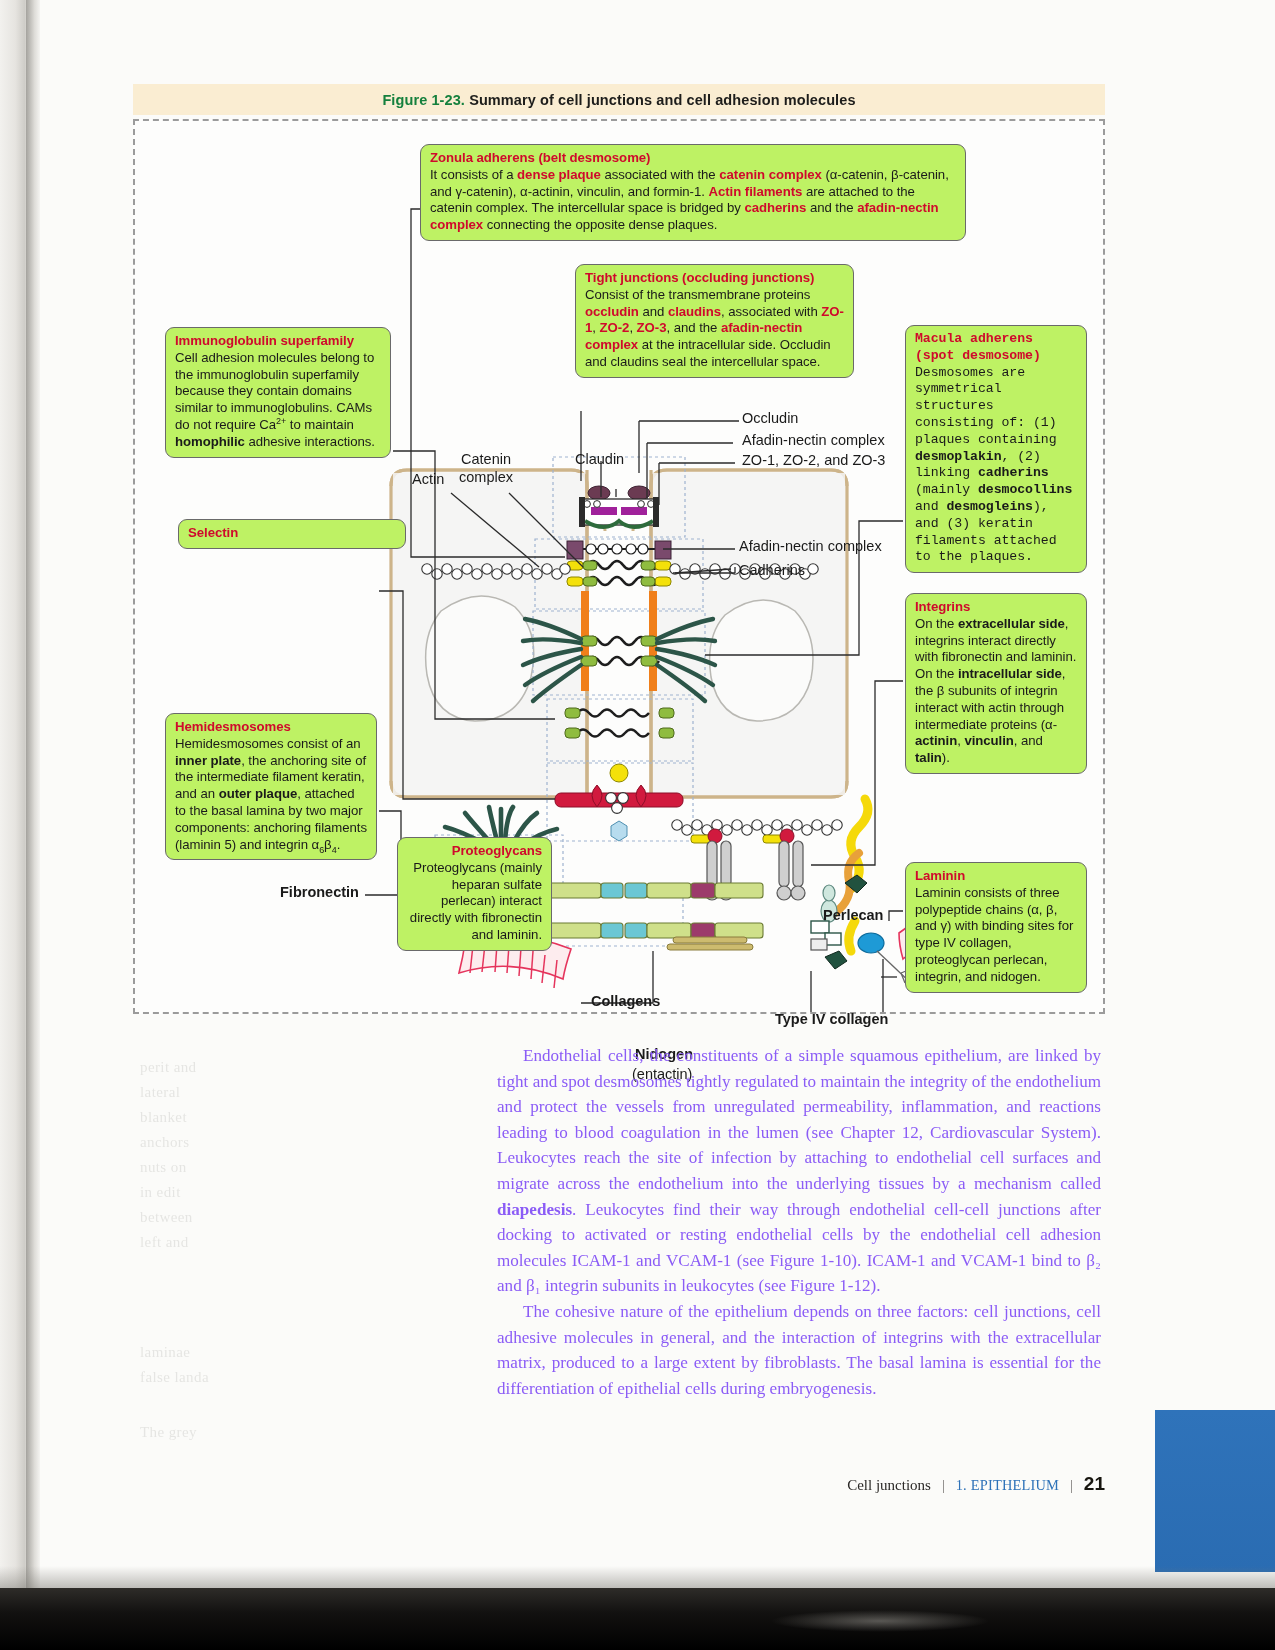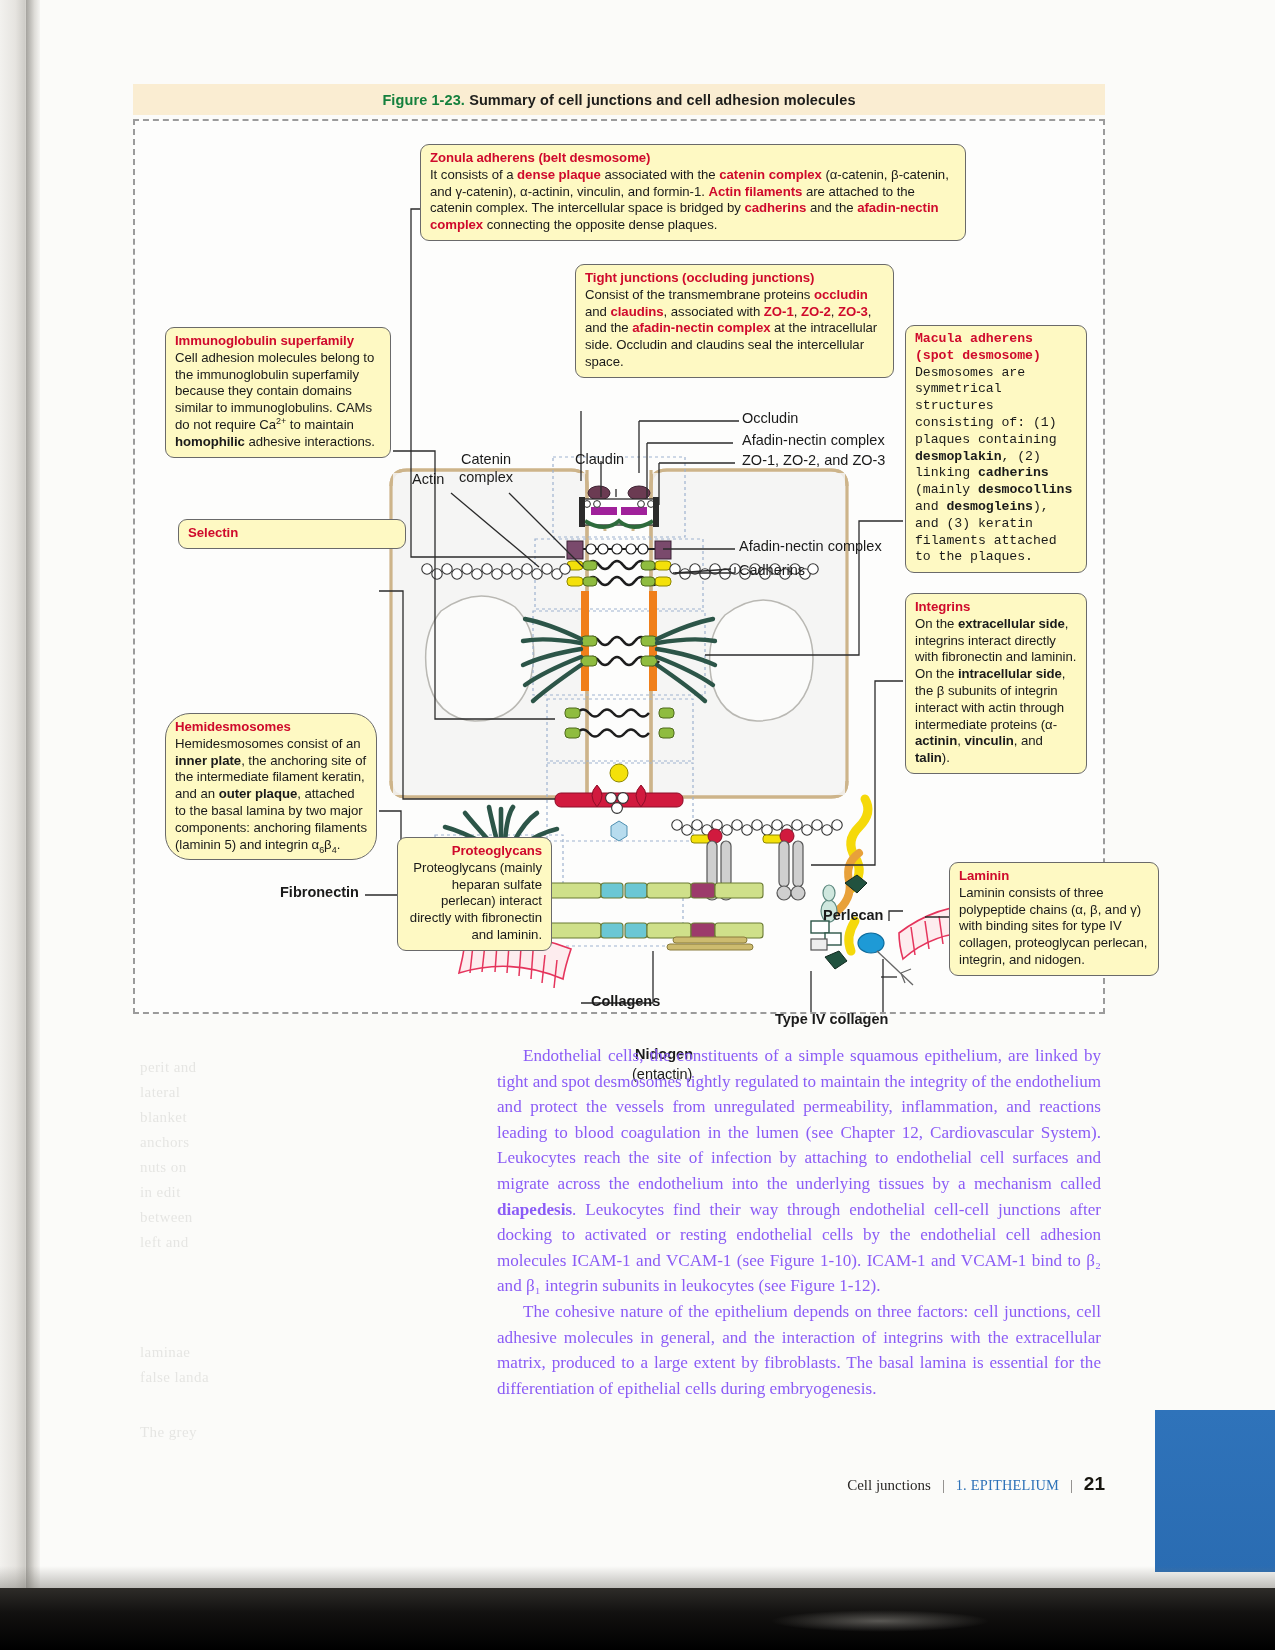--- a/index.html
+++ b/index.html
@@ -89,48 +89,48 @@
     position: absolute;
     left: 0; top: 35px;
     width: 972px; height: 895px;
     border: 2px dashed #9b9b9b;
     background: #fdfdfc;
   }
 
   
   .callout {
     position: absolute;
-    background: #fef9c3;
+    background: #bef264;
     border: 1.3px solid #6a6a6a;
     border-radius: 9px;
     padding: 5px 9px 6px 9px;
     font-size: 13.2px;
     line-height: 16.8px;
     color: #1a1a1a;
     letter-spacing: -.05px;
   }
   .callout .h {
     color: #cf0a2c;
     font-weight: bold;
     display: block;
   }
   .callout b { font-weight: bold; }
   .r { color: #cf0a2c; font-weight: bold; }
   sup { font-size: 9px; vertical-align: super; line-height: 0; }
   sub { font-size: 9px; vertical-align: sub; line-height: 0; }
 
   
   #box-zonula   { left: 285px; top: 23px;  width: 546px; }
-  #box-tight    { left: 440px; top: 143px; width: 319px; }
+  #box-tight    { left: 440px; top: 143px; width: 279px; }
   #box-immuno   { left: 30px;  top: 206px; width: 226px; }
   #box-selectin { left: 43px;  top: 398px; width: 228px; }
-  #box-hemi     { left: 30px;  top: 592px; width: 212px; border-radius: 25px; }
+  #box-hemi     { left: 30px;  top: 592px; width: 212px; }
   #box-macula   { left: 770px; top: 204px; width: 182px; font-family: Liberation Mono, monospace; }
   #box-integrin { left: 770px; top: 472px; width: 182px; }
-  #box-laminin  { left: 770px; top: 741px; width: 210px; margin-left: 44px; }
+  #box-laminin  { left: 770px; top: 741px; width: 182px; }
   #box-proteo   { left: 262px; top: 716px; width: 155px; text-align: right; }
 
   
   .dlabel {
     position: absolute;
     font-size: 14.5px;
     line-height: 17.5px;
     color: #1a1a1a;
     white-space: nowrap;
   }

